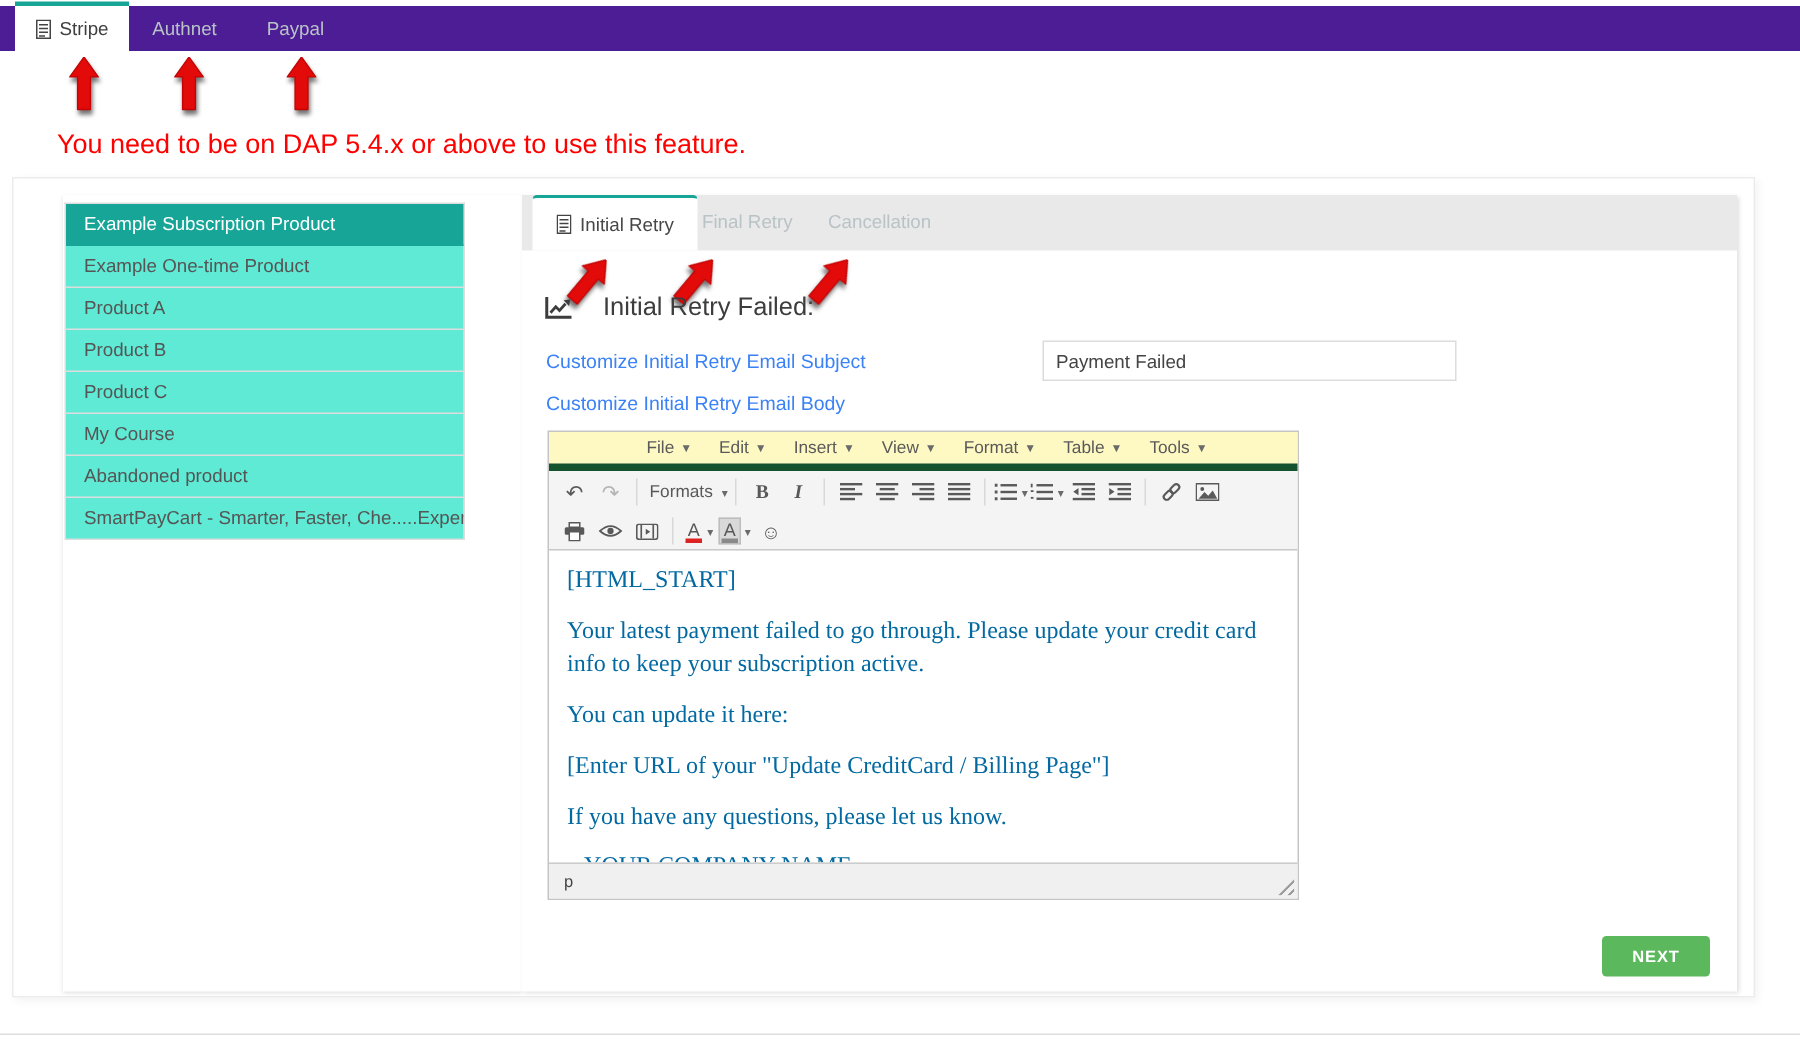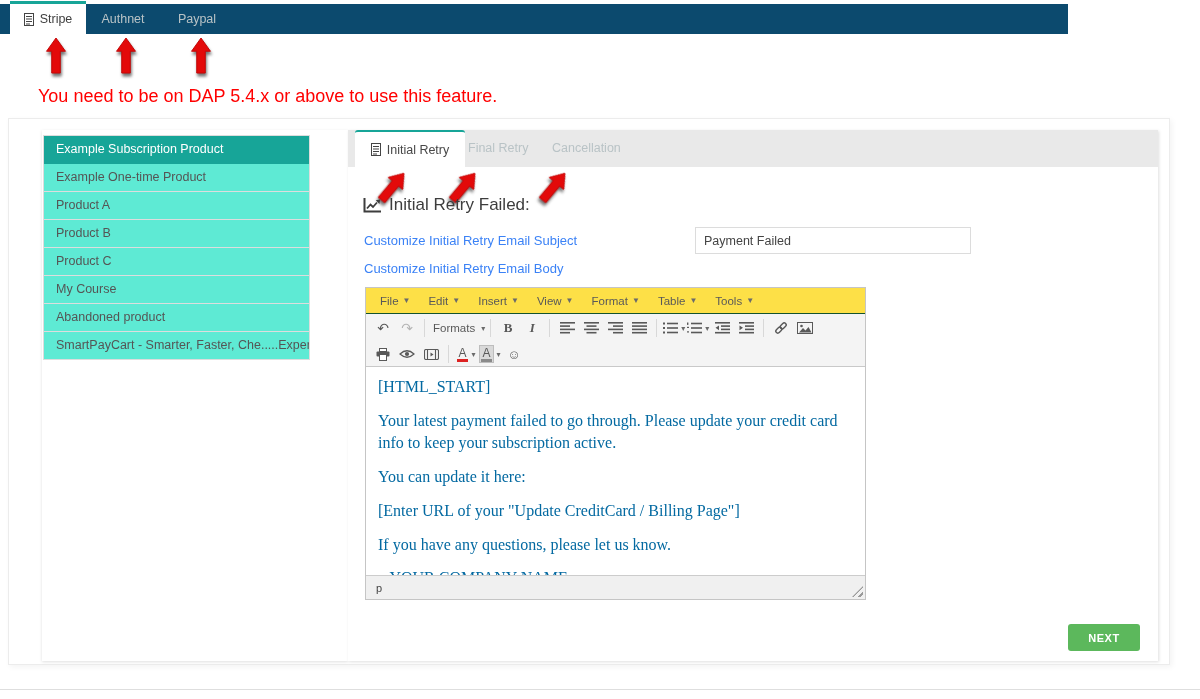--- a/index.html
+++ b/index.html
@@ -1,20 +1,20 @@
 <!DOCTYPE html>
 <html><head>
 <meta charset="utf-8">
 <style>
   * { margin:0; padding:0; box-sizing:border-box; }
   html,body { width:1200px; height:699px; background:#fff; font-family:"Liberation Sans",sans-serif; overflow:hidden; }
   body { position:relative; }
 
   
-  .topbar { position:absolute; top:4px; left:0; width:1068px; height:30px; background:#0c4a6e; }
+  .topbar { position:absolute; top:4px; left:0; width:1200px; height:30px; background:#4c1d95; }
   .gw-tab-active { position:absolute; left:10px; top:-3px; height:33px; width:76px; background:#fff;
     border-top:3px solid #17a598; display:flex; align-items:center; justify-content:center; gap:6px;
     font-size:12.5px; color:#3f3f3f; }
   .gw-tab { position:absolute; top:0; height:30px; line-height:30px; color:#b9c3c6; font-size:12.5px; text-align:center; }
   .gw-authnet { left:90px; width:66px; }
   .gw-paypal  { left:165px; width:64px; }
 
   
   .up-arrow { position:absolute; width:24px; height:36px; filter:drop-shadow(1px 3px 1.5px rgba(70,70,70,.75)); }
   .ua1 { left:44px; top:38px; } .ua2 { left:114px; top:38px; } .ua3 { left:189px; top:38px; }
@@ -41,32 +41,32 @@
   
   .main-panel { position:absolute; left:348px; top:130px; width:810px; height:531px; background:#fff;
     box-shadow:1px 1px 3px rgba(0,0,0,.13); }
   .main-tabbar { position:relative; height:37px; background:#e9e9e9; }
   .mtab-active { position:absolute; left:7px; top:0; height:37px; width:110px; background:#fff;
     border-top:2px solid #17a598; border-radius:3px 3px 0 0; display:flex; align-items:center;
     justify-content:center; gap:6px; font-size:12.5px; color:#474747; }
   .mtab { position:absolute; top:0; height:37px; line-height:37px; color:#b9c3c6; font-size:12.5px; }
   .mtab-final { left:120px; } .mtab-cancel { left:204px; }
 
-  .section-heading { position:absolute; left:363px; top:195px; display:flex; align-items:center; gap:7px;
+  .section-heading { position:absolute; left:363px; top:195px; display:flex; align-items:center; gap:20px;
     font-size:17px; color:#3d3d3d; }
   .field-label { position:absolute; font-size:13px; color:#3b82f6; }
   .lbl-subject { left:364px; top:233px; }
   .lbl-body { left:364px; top:261px; }
   .subject-input { position:absolute; left:695px; top:227px; width:276px; height:27px; border:1px solid #dcdcdc;
     padding:0 8px; font-size:12.5px; color:#444; font-family:"Liberation Sans",sans-serif; outline:none; }
 
   
   .editor { position:absolute; left:365px; top:287px; width:501px; border:1px solid #c5c5c5; background:#fff; }
-  .menubar { height:26px; display:flex; align-items:center; padding-left:5px; background:#fde047;
-    border-bottom:1px solid #14532d; }
+  .menubar { height:26px; display:flex; align-items:center; padding-left:5px; background:#fef9c3;
+    border-bottom:5px solid #14532d;justify-content:center; }
   .menu-item { padding:0 9px; font-size:11.5px; color:#595959; cursor:pointer; display:flex; align-items:center; gap:4px; }
   .caret { font-size:8px; color:#6a6a6a; }
   .toolbar { display:flex; align-items:center; padding:0 5px; background:#f4f4f4; }
   .toolbar.row1 { height:28px; }
   .toolbar.row2 { height:25px; border-bottom:1px solid #c9c9c9; }
   .tbtn { min-width:24px; height:22px; display:flex; align-items:center; justify-content:center; gap:3px;
     color:#595959; cursor:pointer; font-size:12px; }
   .tbtn svg { display:block; }
   .sep { width:1px; height:18px; background:#d8d8d8; margin:0 5px; }
   .glyph { font-size:14px; line-height:1; }

